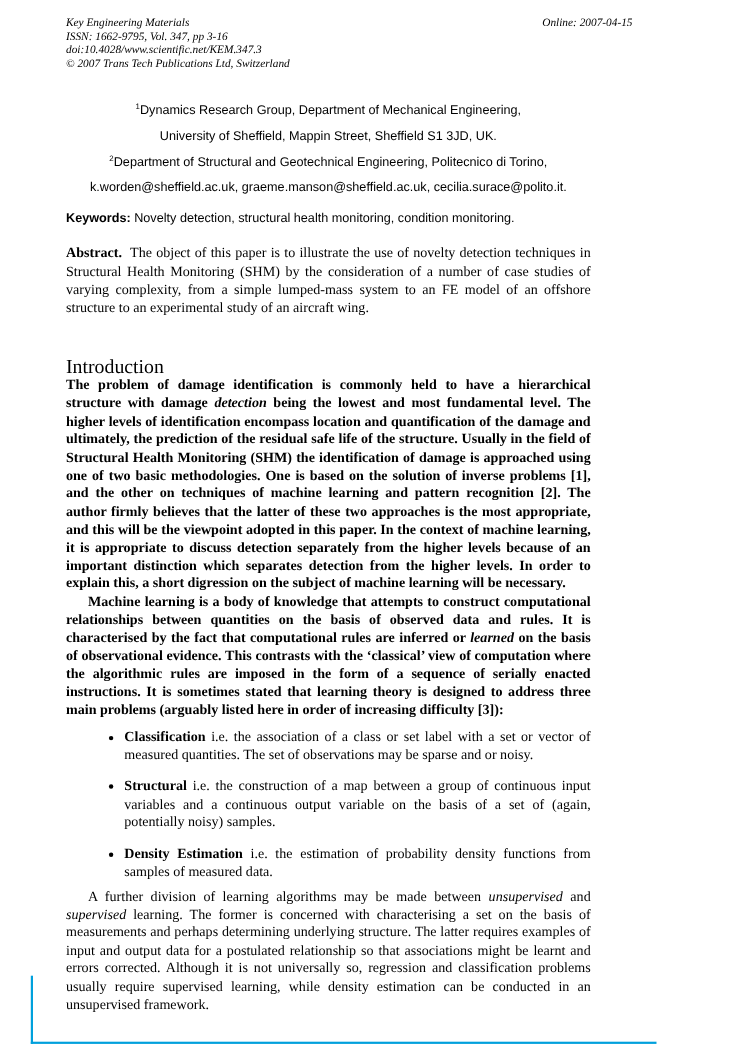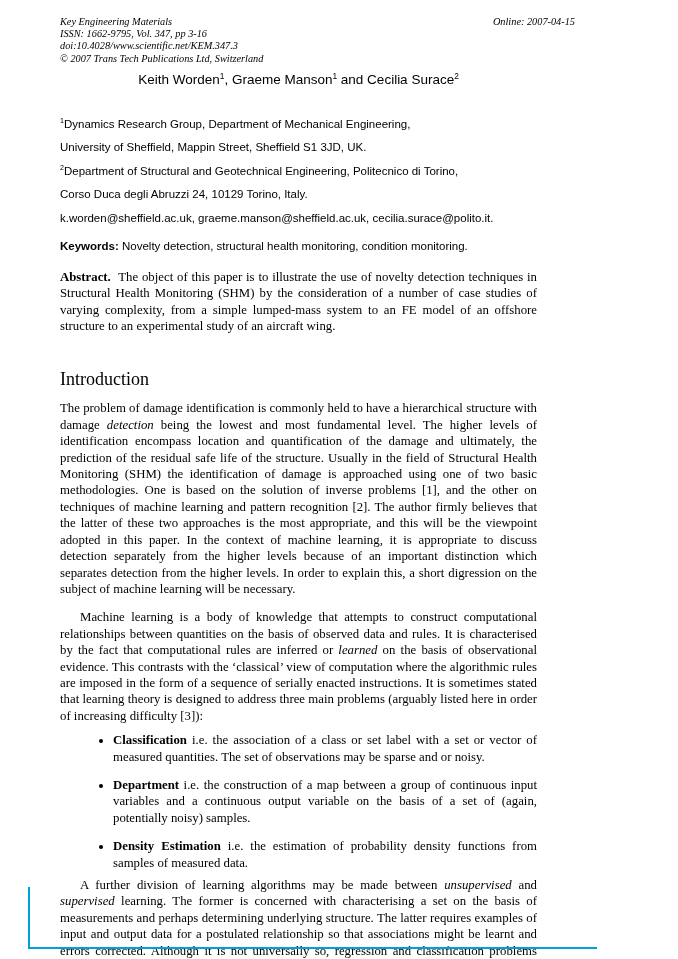--- a/index.html
+++ b/index.html
@@ -32,21 +32,21 @@
     margin-top: 20px;
   }
   .authors {
     text-align: center;
     font-family: "Liberation Sans", sans-serif;
     font-size: 13.5px;
     line-height: 17px;
     margin-top: 6px;
   }
   .affils {
-    text-align: left;
+    text-align: center;
     font-family: "Liberation Sans", sans-serif;
     font-size: 11.5px;
     line-height: 13px;
     margin-top: 30px;
   }
   .affils > div { margin-bottom: 10.5px; }
   .keywords {
     font-family: "Liberation Sans", sans-serif;
     font-size: 11.5px;
     line-height: 14px;
@@ -57,21 +57,21 @@
     line-height: 16.4px;
     text-align: justify;
   }
   .abstract { margin-top: 16px; }
   .section-heading {
     font-size: 18px;
     line-height: 17px;
     font-weight: normal;
     margin-top: 37px;
   }
-  .mt4 { margin-top: 12px; }
+  .mt4 { margin-top: 0; font-weight: bold; }
   .mt6 { margin-top: 6px; }
   .indent { text-indent: 20px; }
   ul.bullets {
     margin: 8px 0 0 0;
     padding-left: 53px;
   }
   ul.bullets li { margin-bottom: 12px; }
   ul.bullets li:last-child { margin-bottom: 0; }
   sup { font-size: 0.62em; line-height: 0; vertical-align: super; }
   .page-edge {
@@ -94,43 +94,41 @@
     <div class="hdr-left">
       <div>Key Engineering Materials</div>
       <div>ISSN: 1662-9795, Vol. 347, pp 3-16</div>
       <div>doi:10.4028/www.scientific.net/KEM.347.3</div>
       <div>© 2007 Trans Tech Publications Ltd, Switzerland</div>
     </div>
     <div class="hdr-right">Online: 2007-04-15</div>
   </div>
 
 
-  <div class="authors"><span>Keith Worden</span><sup>1</sup><span>, Graeme Manson</span><sup>1</sup><span> and Cecilia Surace</span><sup>2</sup></div>
 
   <div class="affils">
     <div><sup>1</sup><span>Dynamics Research Group, Department of Mechanical Engineering,</span></div>
     <div><span>University of Sheffield, Mappin Street, Sheffield S1 3JD, UK.</span></div>
     <div><sup>2</sup><span>Department of Structural and Geotechnical Engineering, Politecnico di Torino,</span></div>
-    <div><span>Corso Duca degli Abruzzi 24, 10129 Torino, Italy.</span></div>
     <div><span>k.worden@sheffield.ac.uk, graeme.manson@sheffield.ac.uk, cecilia.surace@polito.it.</span></div>
   </div>
 
   <p class="keywords"><span style="font-weight: bold;">Keywords:</span><span> Novelty detection, structural health monitoring, condition monitoring.</span></p>
 
   <p class="body-text abstract"><span style="font-weight: bold;">Abstract.</span><span>&nbsp; The object of this paper is to illustrate the use of novelty detection techniques in Structural Health Monitoring (SHM) by the consideration of a number of case studies of varying complexity, from a simple lumped-mass system to an FE model of an offshore structure to an experimental study of an aircraft wing.</span></p>
 
   <h2 class="section-heading">Introduction</h2>
 
   <p class="body-text mt4"><span>The problem of damage identification is commonly held to have a hierarchical structure with damage </span><span style="font-style: italic;">detection</span><span> being the lowest and most fundamental level. The higher levels of identification encompass location and quantification of the damage and ultimately, the prediction of the residual safe life of the structure. Usually in the field of Structural Health Monitoring (SHM) the identification of damage is approached using one of two basic methodologies. One is based on the solution of inverse problems [1], and the other on techniques of machine learning and pattern recognition [2]. The author firmly believes that the latter of these two approaches is the most appropriate, and this will be the viewpoint adopted in this paper. In the context of machine learning, it is appropriate to discuss detection separately from the higher levels because of an important distinction which separates detection from the higher levels. In order to explain this, a short digression on the subject of machine learning will be necessary.</span></p>
 
   <p class="body-text mt4 indent"><span>Machine learning is a body of knowledge that attempts to construct computational relationships between quantities on the basis of observed data and rules. It is characterised by the fact that computational rules are inferred or </span><span style="font-style: italic;">learned</span><span> on the basis of observational evidence. This contrasts with the ‘classical’ view of computation where the algorithmic rules are imposed in the form of a sequence of serially enacted instructions. It is sometimes stated that learning theory is designed to address three main problems (arguably listed here in order of increasing difficulty [3]):</span></p>
 
   <ul class="bullets">
     <li class="body-text"><span style="font-weight: bold;">Classification</span><span> i.e. the association of a class or set label with a set or vector of measured quantities. The set of observations may be sparse and or noisy.</span></li>
-    <li class="body-text"><span style="font-weight: bold;">Department</span><span> i.e. the construction of a map between a group of continuous input variables and a continuous output variable on the basis of a set of (again, potentially noisy) samples.</span></li>
+    <li class="body-text"><span style="font-weight: bold;">Structural</span><span> i.e. the construction of a map between a group of continuous input variables and a continuous output variable on the basis of a set of (again, potentially noisy) samples.</span></li>
     <li class="body-text"><span style="font-weight: bold;">Density Estimation</span><span> i.e. the estimation of probability density functions from samples of measured data.</span></li>
   </ul>
 
   <p class="body-text mt6 indent"><span>A further division of learning algorithms may be made between </span><span style="font-style: italic;">unsupervised</span><span> and </span><span style="font-style: italic;">supervised</span><span> learning. The former is concerned with characterising a set on the basis of measurements and perhaps determining underlying structure. The latter requires examples of input and output data for a postulated relationship so that associations might be learnt and errors corrected. Although it is not universally so, regression and classification problems usually require supervised learning, while density estimation can be conducted in an unsupervised framework.</span></p>
 
   <div class="page-edge" style="border-color: rgb(0, 160, 220);"></div>
 
 </div>
 
 </body></html>

